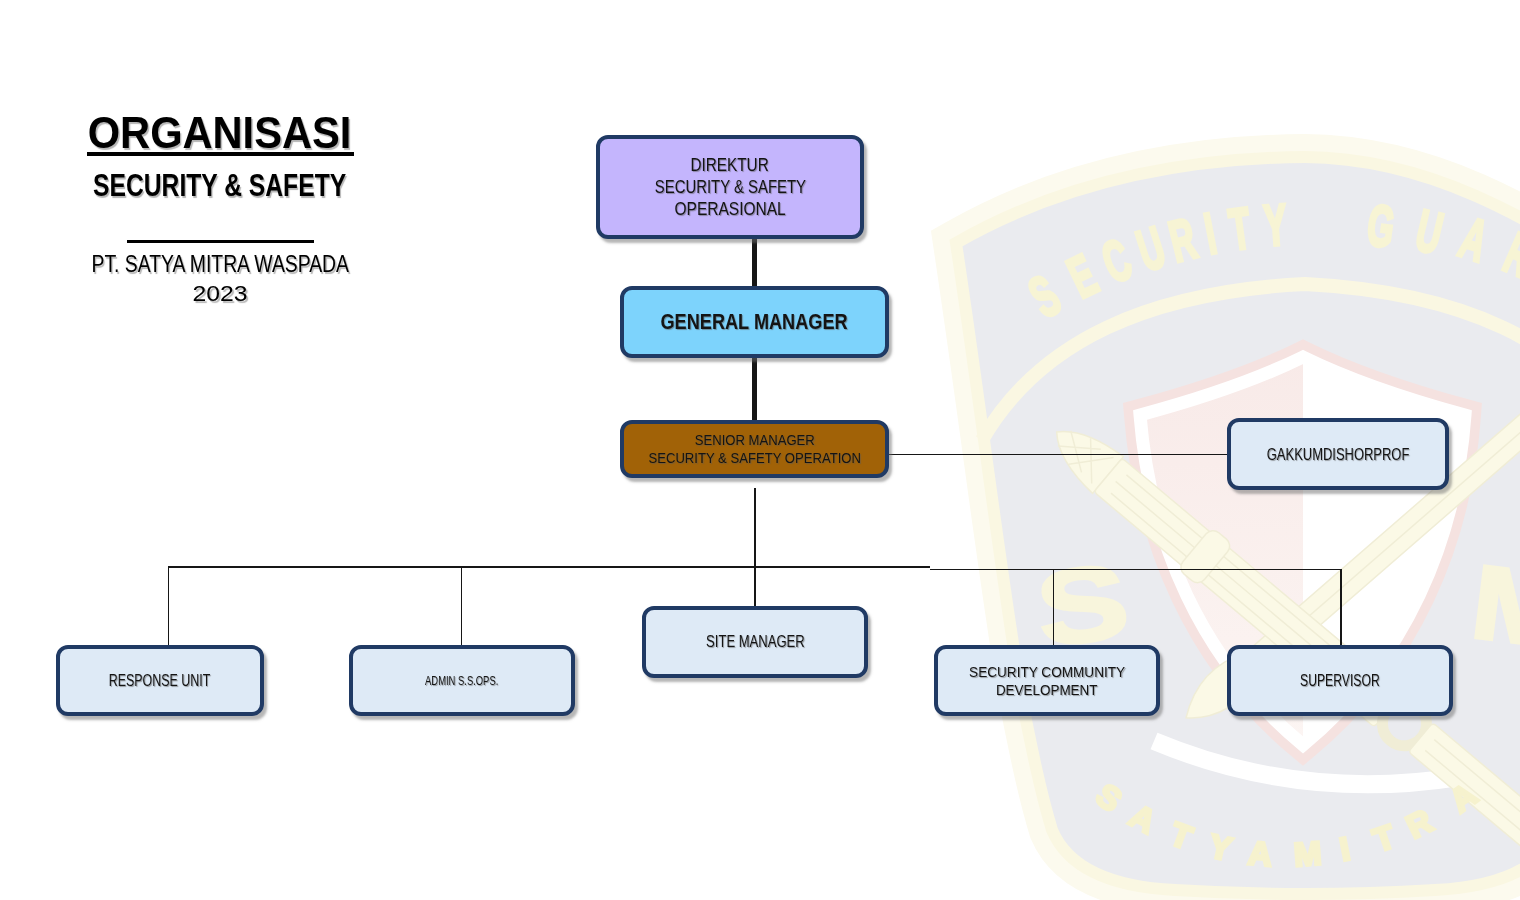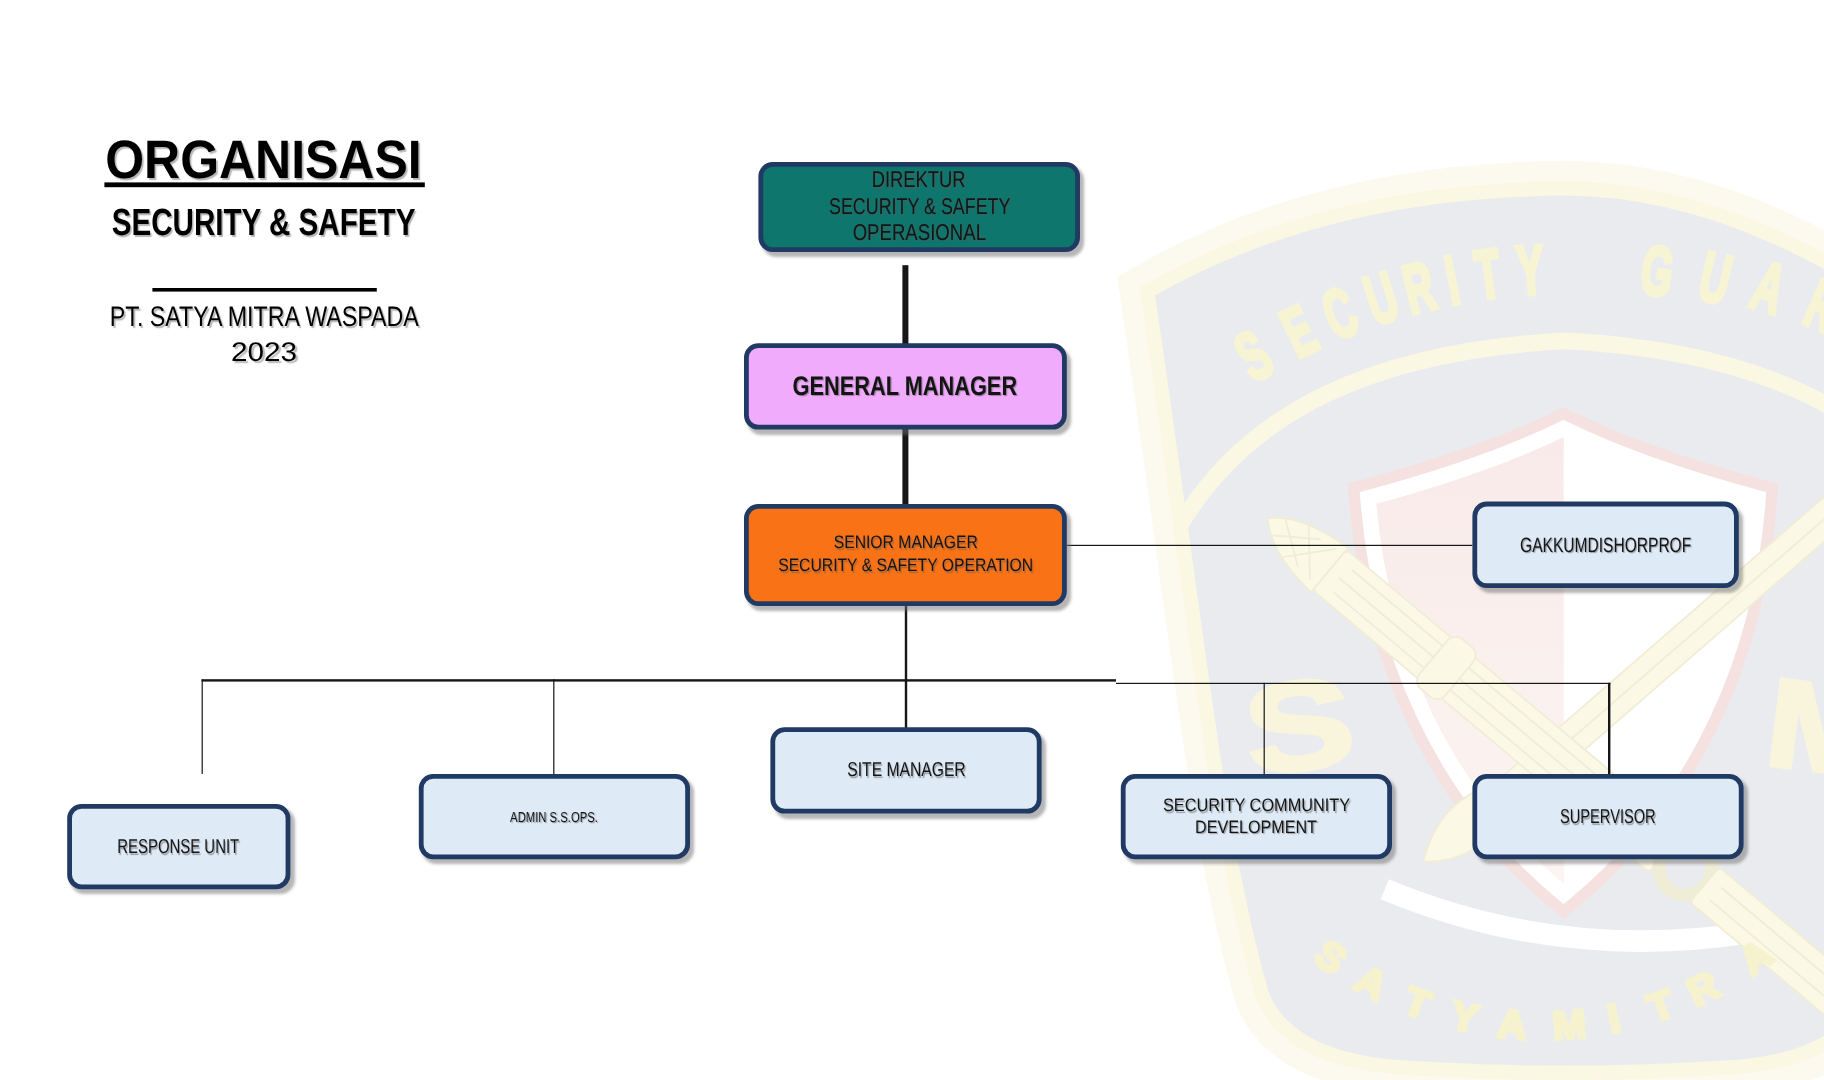--- a/index.html
+++ b/index.html
@@ -99,44 +99,44 @@
 <div class="vl" style="left:754px;top:488px;width:1.5px;height:79px"></div>
 <div class="hl" style="left:168px;top:566px;width:762px;height:1.5px"></div>
 <div class="hl" style="left:930px;top:568.5px;width:412px;height:1.5px"></div>
 <div class="vl" style="left:167.5px;top:566px;width:1.5px;height:79px"></div>
 <div class="vl" style="left:460.5px;top:566px;width:1.5px;height:79px"></div>
 <div class="vl" style="left:754px;top:567px;width:1.5px;height:78px"></div>
 <div class="vl" style="left:1052.5px;top:568.5px;width:1.5px;height:77px"></div>
 <div class="vl" style="left:1340px;top:568.5px;width:1.5px;height:77px"></div>
 <div class="hl" style="left:889px;top:453.5px;width:338px;height:1.4px"></div>
 
-<div class="box" style="left:632px;top:135px;width:268px;height:75px;background:#0f766e">
+<div class="box" style="left:596px;top:135px;width:268px;height:104px;background:#c4b5fd">
  <div class="lbl" style="font-size:19px;line-height:22px">
   <div class="ln"><span id="l1" style="transform:scaleX(.806)">DIREKTUR</span></div>
   <div class="ln"><span id="l2" style="transform:scaleX(.784)">SECURITY &amp; SAFETY</span></div>
   <div class="ln"><span id="l3" style="transform:scaleX(.816)">OPERASIONAL</span></div>
  </div>
 </div>
-<div class="box" style="left:620px;top:286px;width:269px;height:72px;background:#f0abfc">
+<div class="box" style="left:620px;top:286px;width:269px;height:72px;background:#7dd3fc">
  <div class="lbl" style="font-size:22.5px;font-weight:bold">
         <div class="ln"><span id="l4" style="transform:scaleX(.806)">GENERAL MANAGER</span></div>
       </div>
 </div>
-<div class="box" style="left:620px;top:420px;width:269px;height:85px;background:#f97316">
+<div class="box" style="left:620px;top:420px;width:269px;height:58px;background:#a16207">
  <div class="lbl" style="font-size:15px;line-height:18.5px">
   <div class="ln"><span id="l5" style="transform:scaleX(.873)">SENIOR MANAGER</span></div>
   <div class="ln"><span id="l6" style="transform:scaleX(.873)">SECURITY &amp; SAFETY OPERATION</span></div>
  </div>
 </div>
 <div class="box" style="left:1227px;top:418px;width:222px;height:72px">
  <div class="lbl" style="font-size:17.3px">
         <div class="ln"><span id="l7" style="transform:scaleX(.75)">GAKKUMDISHORPROF</span></div>
       </div>
 </div>
-<div class="box" style="left:56px;top:670px;width:186px;height:71px">
+<div class="box" style="left:56px;top:645px;width:208px;height:71px">
  <div class="lbl" style="font-size:16.8px">
         <div class="ln"><span id="l8" style="transform:scaleX(.741)">RESPONSE UNIT</span></div>
       </div>
 </div>
 <div class="box" style="left:349px;top:645px;width:226px;height:71px">
  <div class="lbl" style="font-size:12px">
         <div class="ln"><span id="l9" style="transform:scaleX(.784)">ADMIN S.S.OPS.</span></div>
       </div>
 </div>
 <div class="box" style="left:642px;top:606px;width:226px;height:72px">

